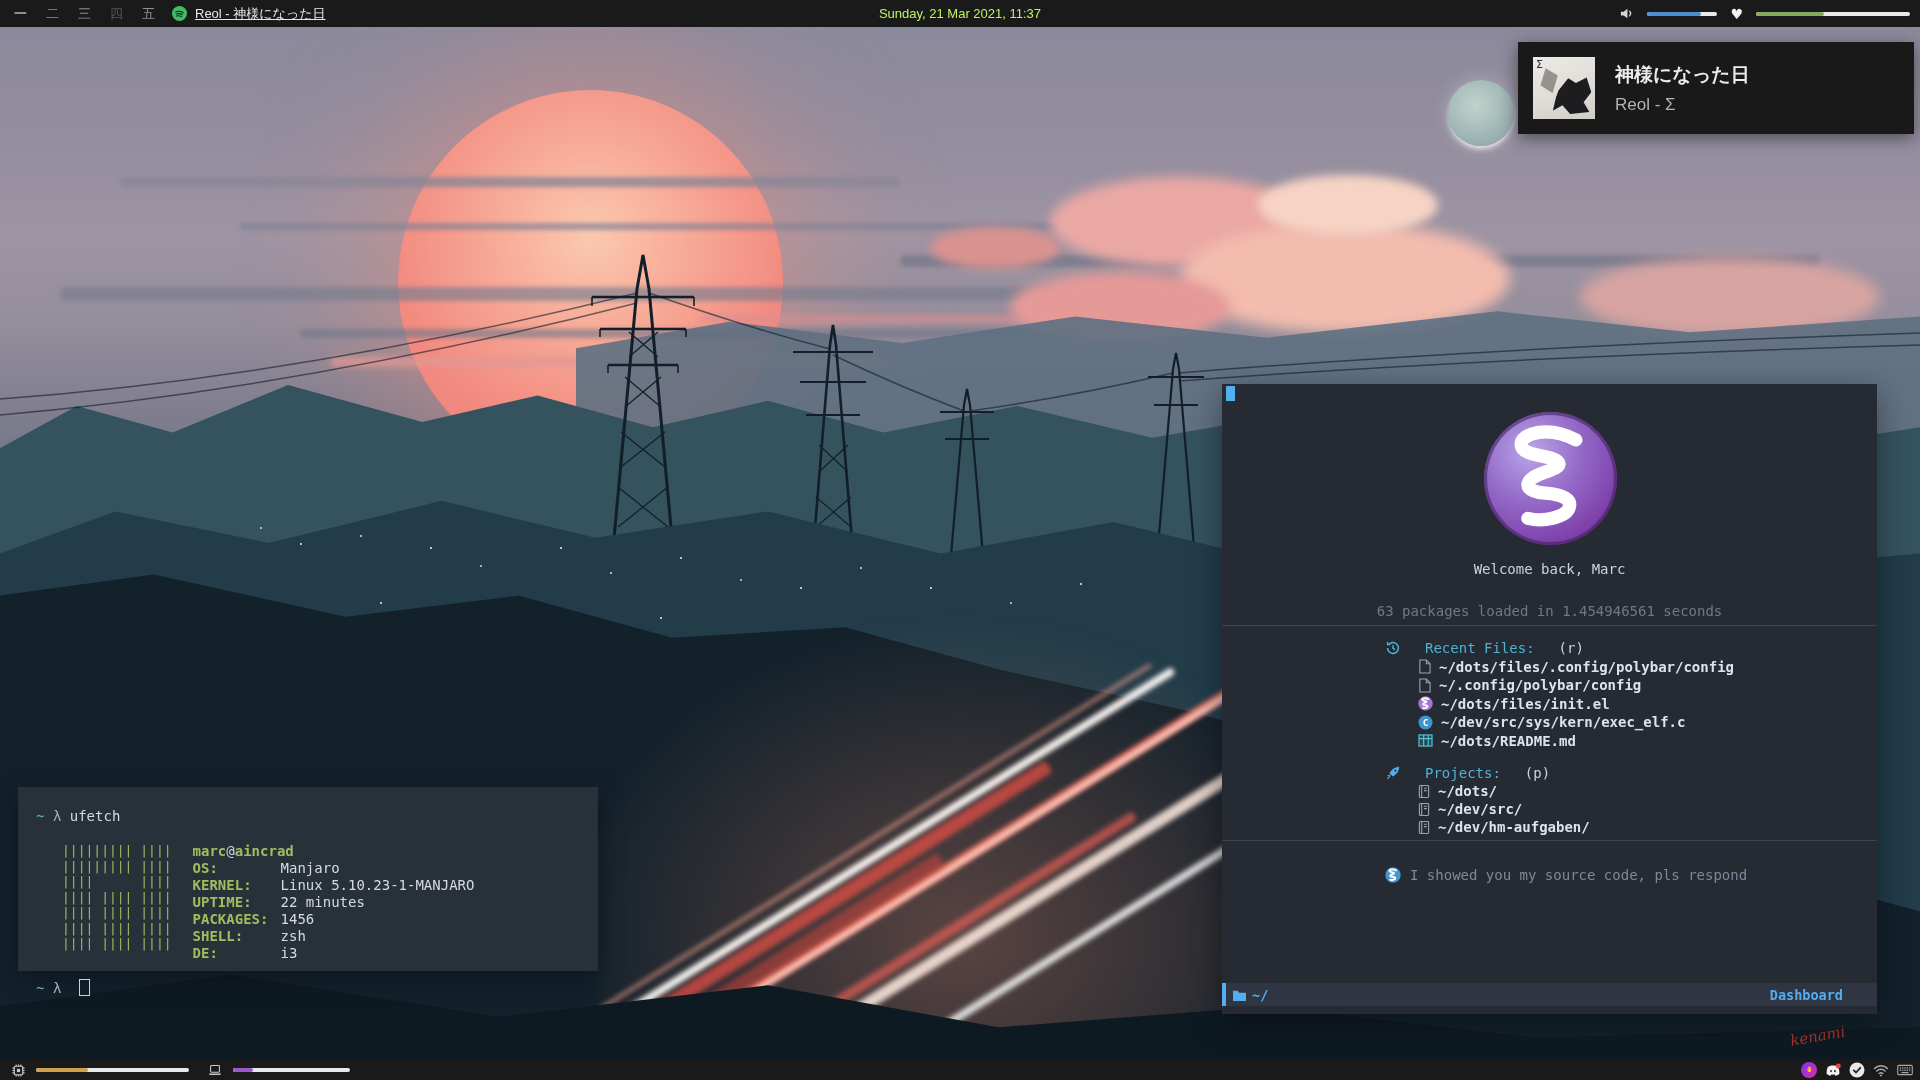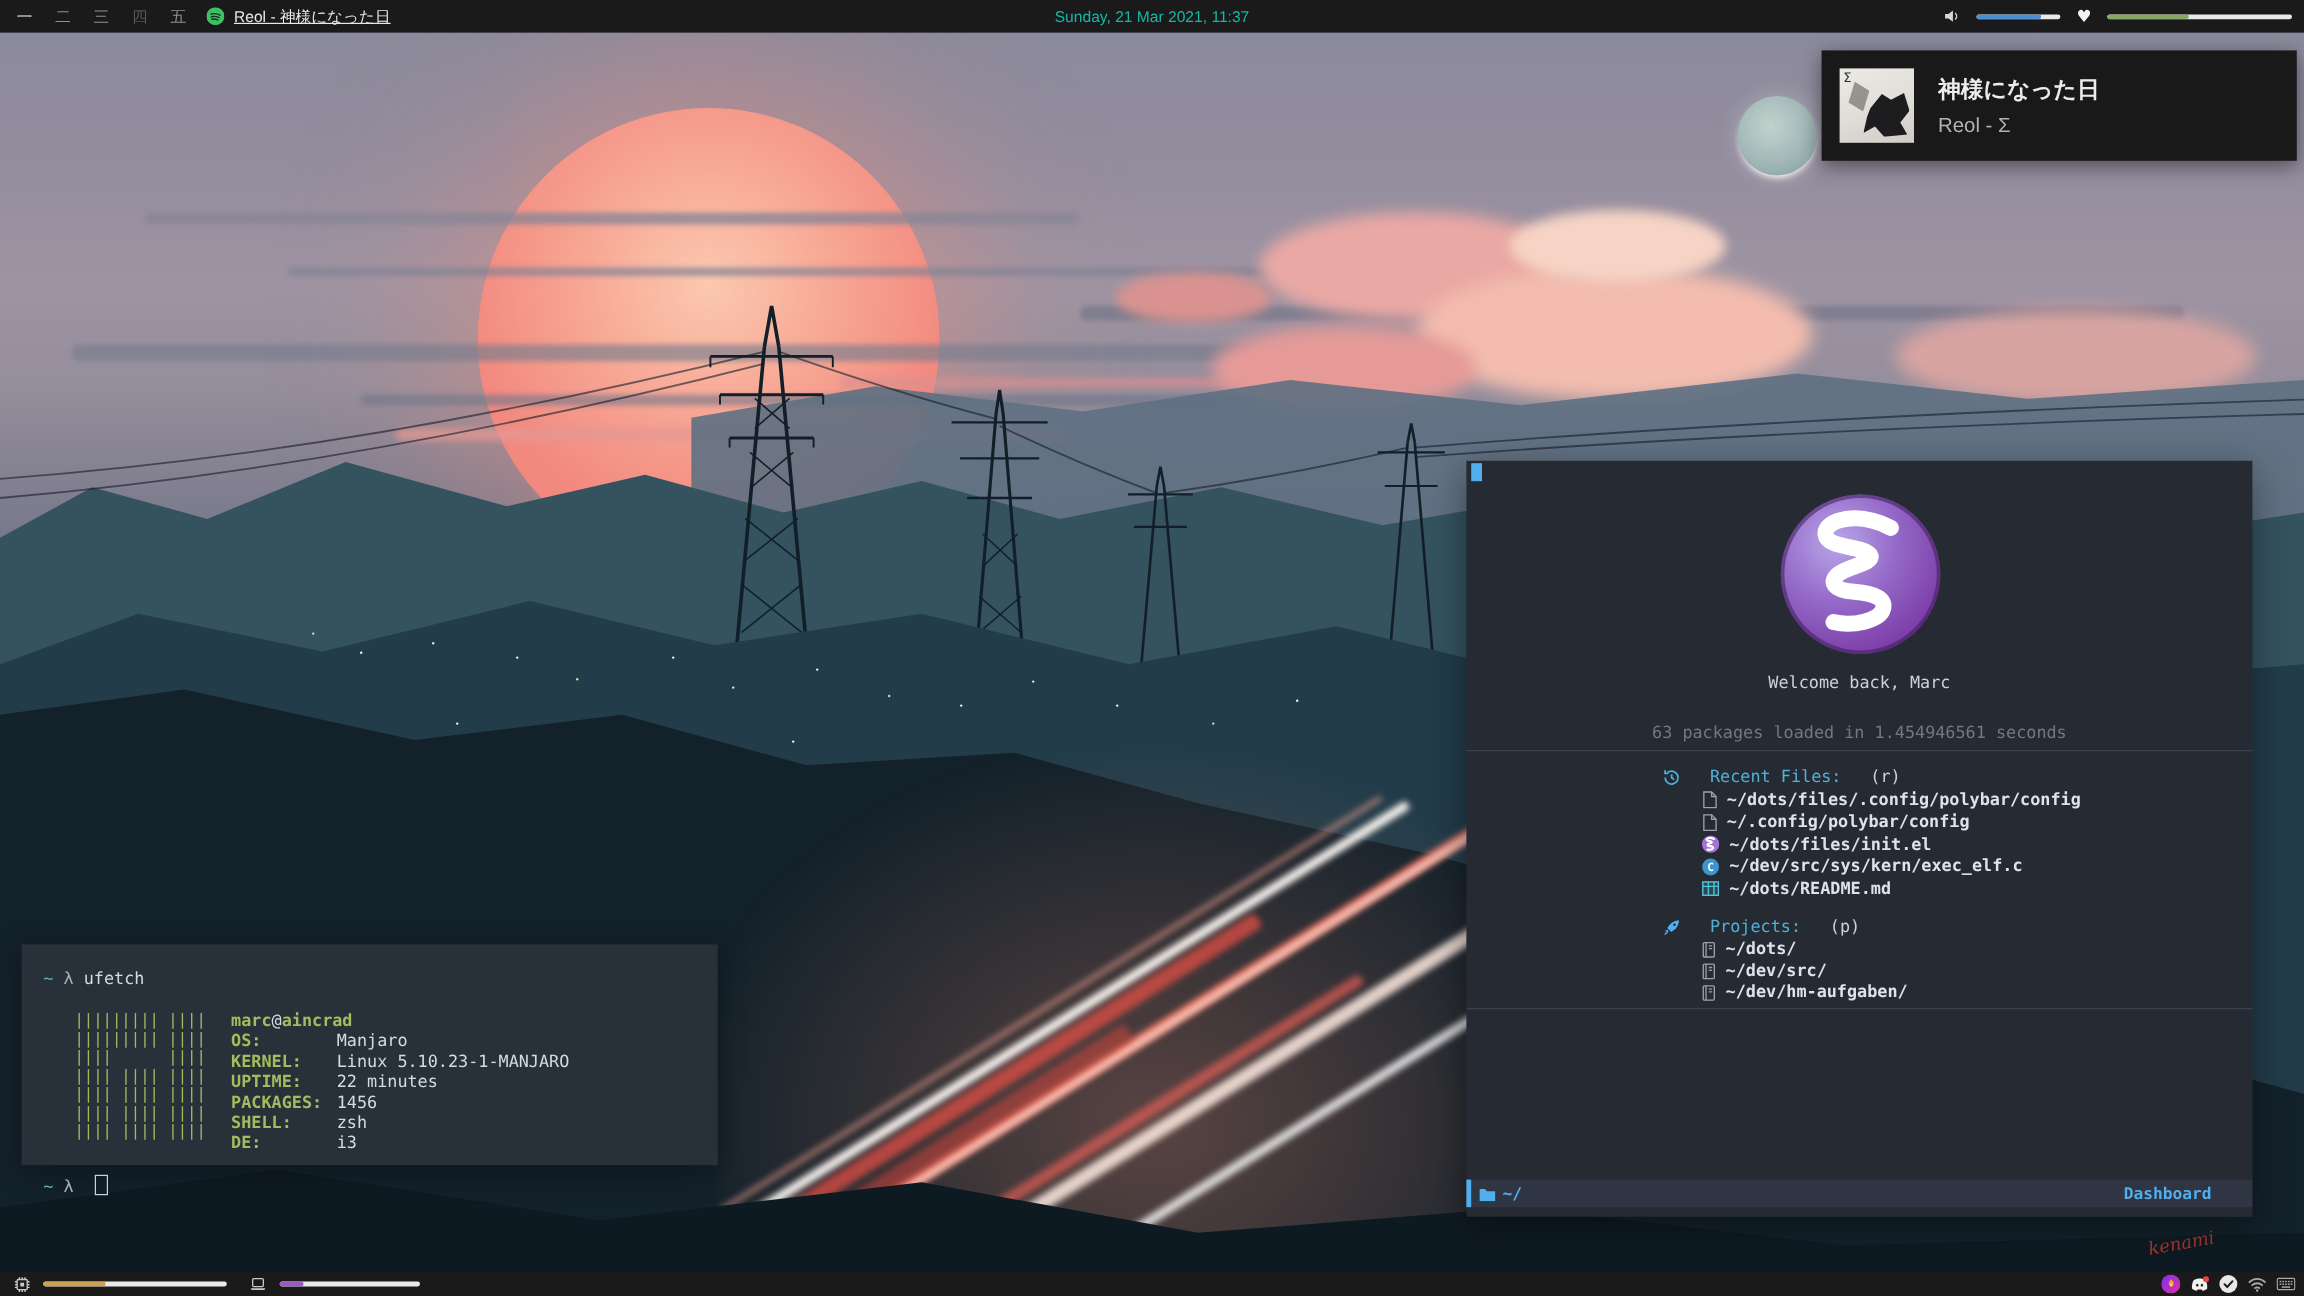--- a/index.html
+++ b/index.html
@@ -9,21 +9,21 @@
 
   
   .topbar{position:absolute;top:0;left:0;right:0;height:27px;background:#1a1a1a;z-index:60;
           display:flex;align-items:center;color:#e8e8e8;font-size:13px;}
   .ws-group{display:flex;gap:19px;padding-left:14px;align-items:center;}
   .ws{cursor:default;}
   .ws.focused{color:#ececec;}
   .ws.unfocused{color:#8f8f8f;}
   .ws.dimmed{color:#575757;}
   .player{display:flex;align-items:center;gap:8px;margin-left:17px;text-decoration:underline;}
-  .clock{position:absolute;left:0;right:0;text-align:center;color:#14b8a6;}
+  .clock{position:absolute;left:0;right:0;text-align:center;color:#bef264;}
   .bar-right{margin-left:auto;display:flex;align-items:center;gap:13px;padding-right:10px;}
   .slider{height:4px;border-radius:2px;background:#e9e9e9;position:relative;overflow:hidden;}
   .slider .fill{position:absolute;left:0;top:0;bottom:0;border-radius:2px;}
   .sl-vol{width:70px;}
   .sl-love{width:154px;}
   .heart{color:#f2f2f2;font-size:14px;line-height:1;font-family:"DejaVu Sans",sans-serif;}
 
   
   .bottombar{position:absolute;left:0;bottom:0;right:0;height:20px;background:#1a1a1a;z-index:60;
              display:flex;align-items:center;}
@@ -396,20 +396,29 @@
             <path d="M4 1.5v13"></path>
             <path d="M6.5 4.5h3 M6.5 7h3"></path>
           </svg>
         </span>
       <span>~/dev/hm-aufgaben/</span>
     </div>
   </div>
 
   <hr class="dash-hr hr2">
 
+  <div class="footer-row">
+    <span>
+        <svg width="16" height="16" viewBox="0 0 100 100">
+          <circle cx="50" cy="50" r="48" fill="#4597d3"></circle>
+          <path d="M69 21 C48 10 27 16 28 25 C29 34 52 32 56 38 C59 43 42 45 36 50 C30 55 33 60 46 61 C60 62 66 66 64 72 C62 79 45 83 33 80" stroke="#fff" stroke-width="12" fill="none" stroke-linecap="round"></path>
+        </svg>
+      </span>
+    <span>I showed you my source code, pls respond</span>
+  </div>
 
   <div class="modeline">
     <div class="ml-accent"></div>
     <span>
         <svg width="15" height="12" viewBox="0 0 16 13" fill="#51afef">
           <path d="M1 2h5l1.5 2H15v9H1z"></path>
         </svg>
       </span>
     <span class="ml-path">~/</span>
     <span class="ml-mode">Dashboard</span>

